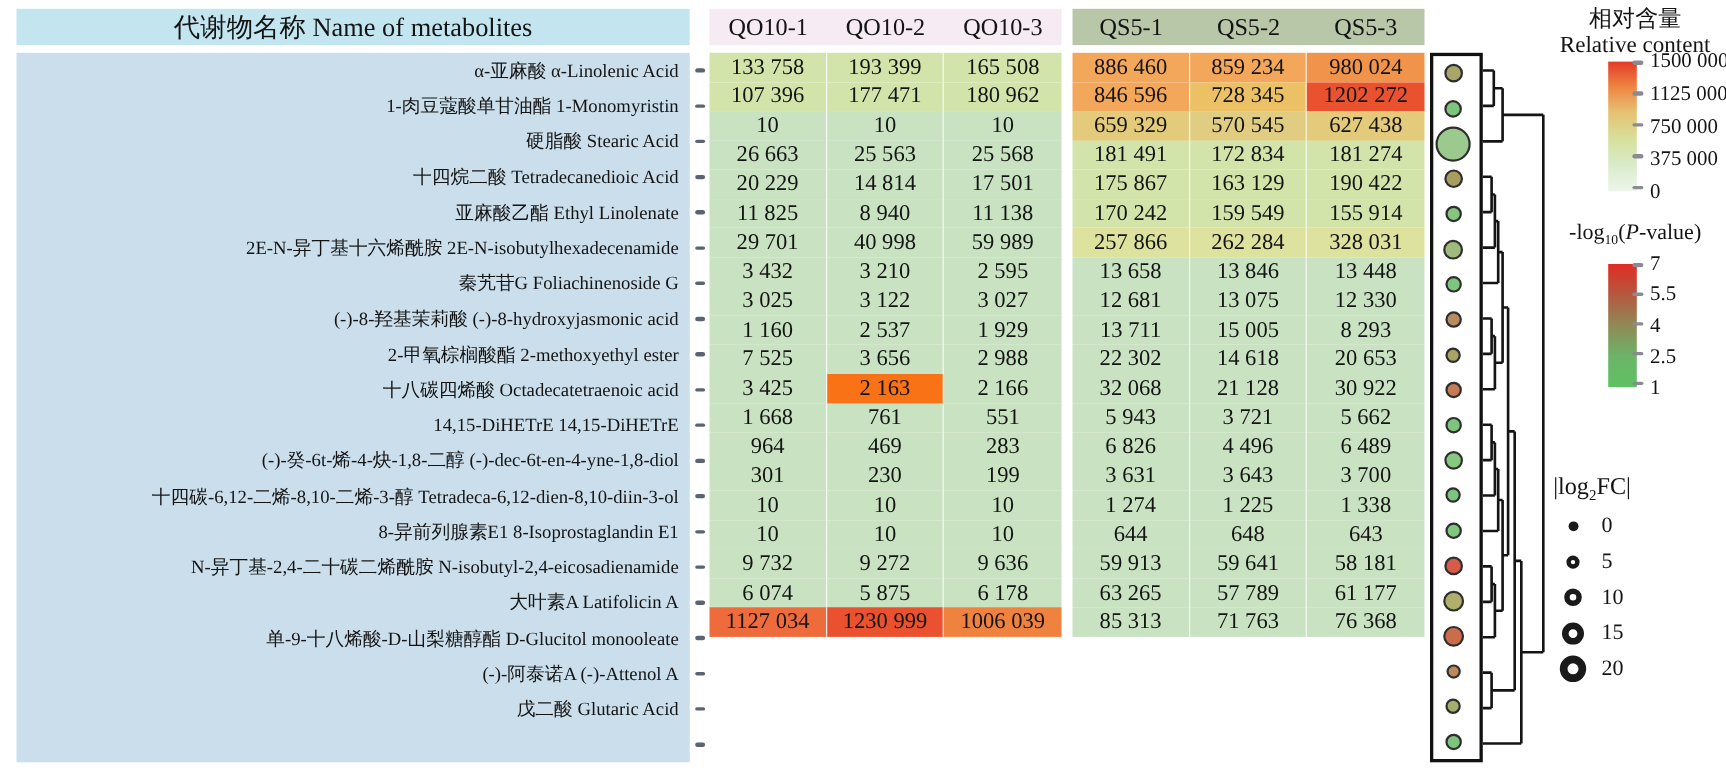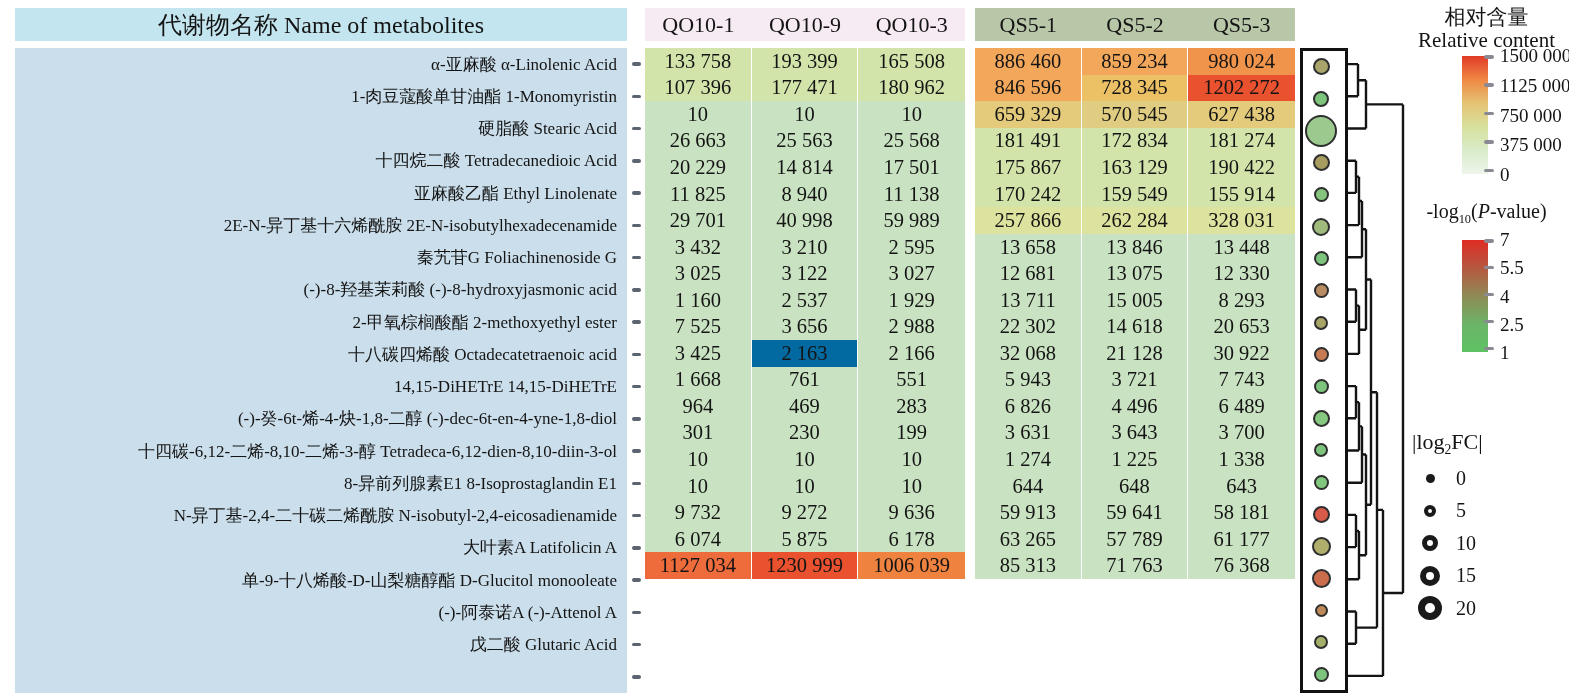--- a/index.html
+++ b/index.html
@@ -56,21 +56,21 @@
 </head>
 <body>
 
 <div id="fig">
 
   <div class="abs" id="name-header">
     <span>代谢物名称  Name of metabolites</span>
   </div>
   <div class="abs" id="qo10-header">
       <div class="col-h">QO10-1</div>
-      <div class="col-h">QO10-9</div>
+      <div class="col-h">QO10-2</div>
       <div class="col-h">QO10-3</div>
     </div>
   <div class="abs" id="qs5-header">
       <div class="col-h">QS5-1</div>
       <div class="col-h">QS5-2</div>
       <div class="col-h">QS5-3</div>
     </div>
 
   <div class="abs" id="name-panel">
       <div class="name-cell">α-亚麻酸  α-Linolenic Acid</div>
@@ -206,21 +206,21 @@
         <div class="hm-cell" style="background: rgb(201, 226, 193);">2 537</div>
         <div class="hm-cell" style="background: rgb(201, 226, 193);">1 929</div>
       </div>
       <div class="hm-row">
         <div class="hm-cell" style="background: rgb(201, 226, 193);">7 525</div>
         <div class="hm-cell" style="background: rgb(201, 226, 193);">3 656</div>
         <div class="hm-cell" style="background: rgb(201, 226, 193);">2 988</div>
       </div>
       <div class="hm-row">
         <div class="hm-cell" style="background: rgb(201, 226, 193);">3 425</div>
-        <div class="hm-cell" style="background: #0369a1; text-align: right;">2 163</div>
+        <div class="hm-cell" style="background: #f97316; text-align: right;">2 163</div>
         <div class="hm-cell" style="background: rgb(201, 226, 193);">2 166</div>
       </div>
       <div class="hm-row">
         <div class="hm-cell" style="background: rgb(201, 226, 193);">1 668</div>
         <div class="hm-cell" style="background: rgb(201, 226, 193);">761</div>
         <div class="hm-cell" style="background: rgb(201, 226, 193);">551</div>
       </div>
       <div class="hm-row">
         <div class="hm-cell" style="background: rgb(201, 226, 193);">964</div>
         <div class="hm-cell" style="background: rgb(201, 226, 193);">469</div>
@@ -314,21 +314,21 @@
         <div class="hm-cell" style="background: rgb(201, 226, 193);">20 653</div>
       </div>
       <div class="hm-row">
         <div class="hm-cell" style="background: rgb(201, 226, 193);">32 068</div>
         <div class="hm-cell" style="background: rgb(201, 226, 193);">21 128</div>
         <div class="hm-cell" style="background: rgb(201, 226, 193);">30 922</div>
       </div>
       <div class="hm-row">
         <div class="hm-cell" style="background: rgb(201, 226, 193);">5 943</div>
         <div class="hm-cell" style="background: rgb(201, 226, 193);">3 721</div>
-        <div class="hm-cell" style="background: rgb(201, 226, 193);">7 743</div>
+        <div class="hm-cell" style="background: rgb(201, 226, 193);">5 662</div>
       </div>
       <div class="hm-row">
         <div class="hm-cell" style="background: rgb(201, 226, 193);">6 826</div>
         <div class="hm-cell" style="background: rgb(201, 226, 193);">4 496</div>
         <div class="hm-cell" style="background: rgb(201, 226, 193);">6 489</div>
       </div>
       <div class="hm-row">
         <div class="hm-cell" style="background: rgb(201, 226, 193);">3 631</div>
         <div class="hm-cell" style="background: rgb(201, 226, 193);">3 643</div>
         <div class="hm-cell" style="background: rgb(201, 226, 193);">3 700</div>

